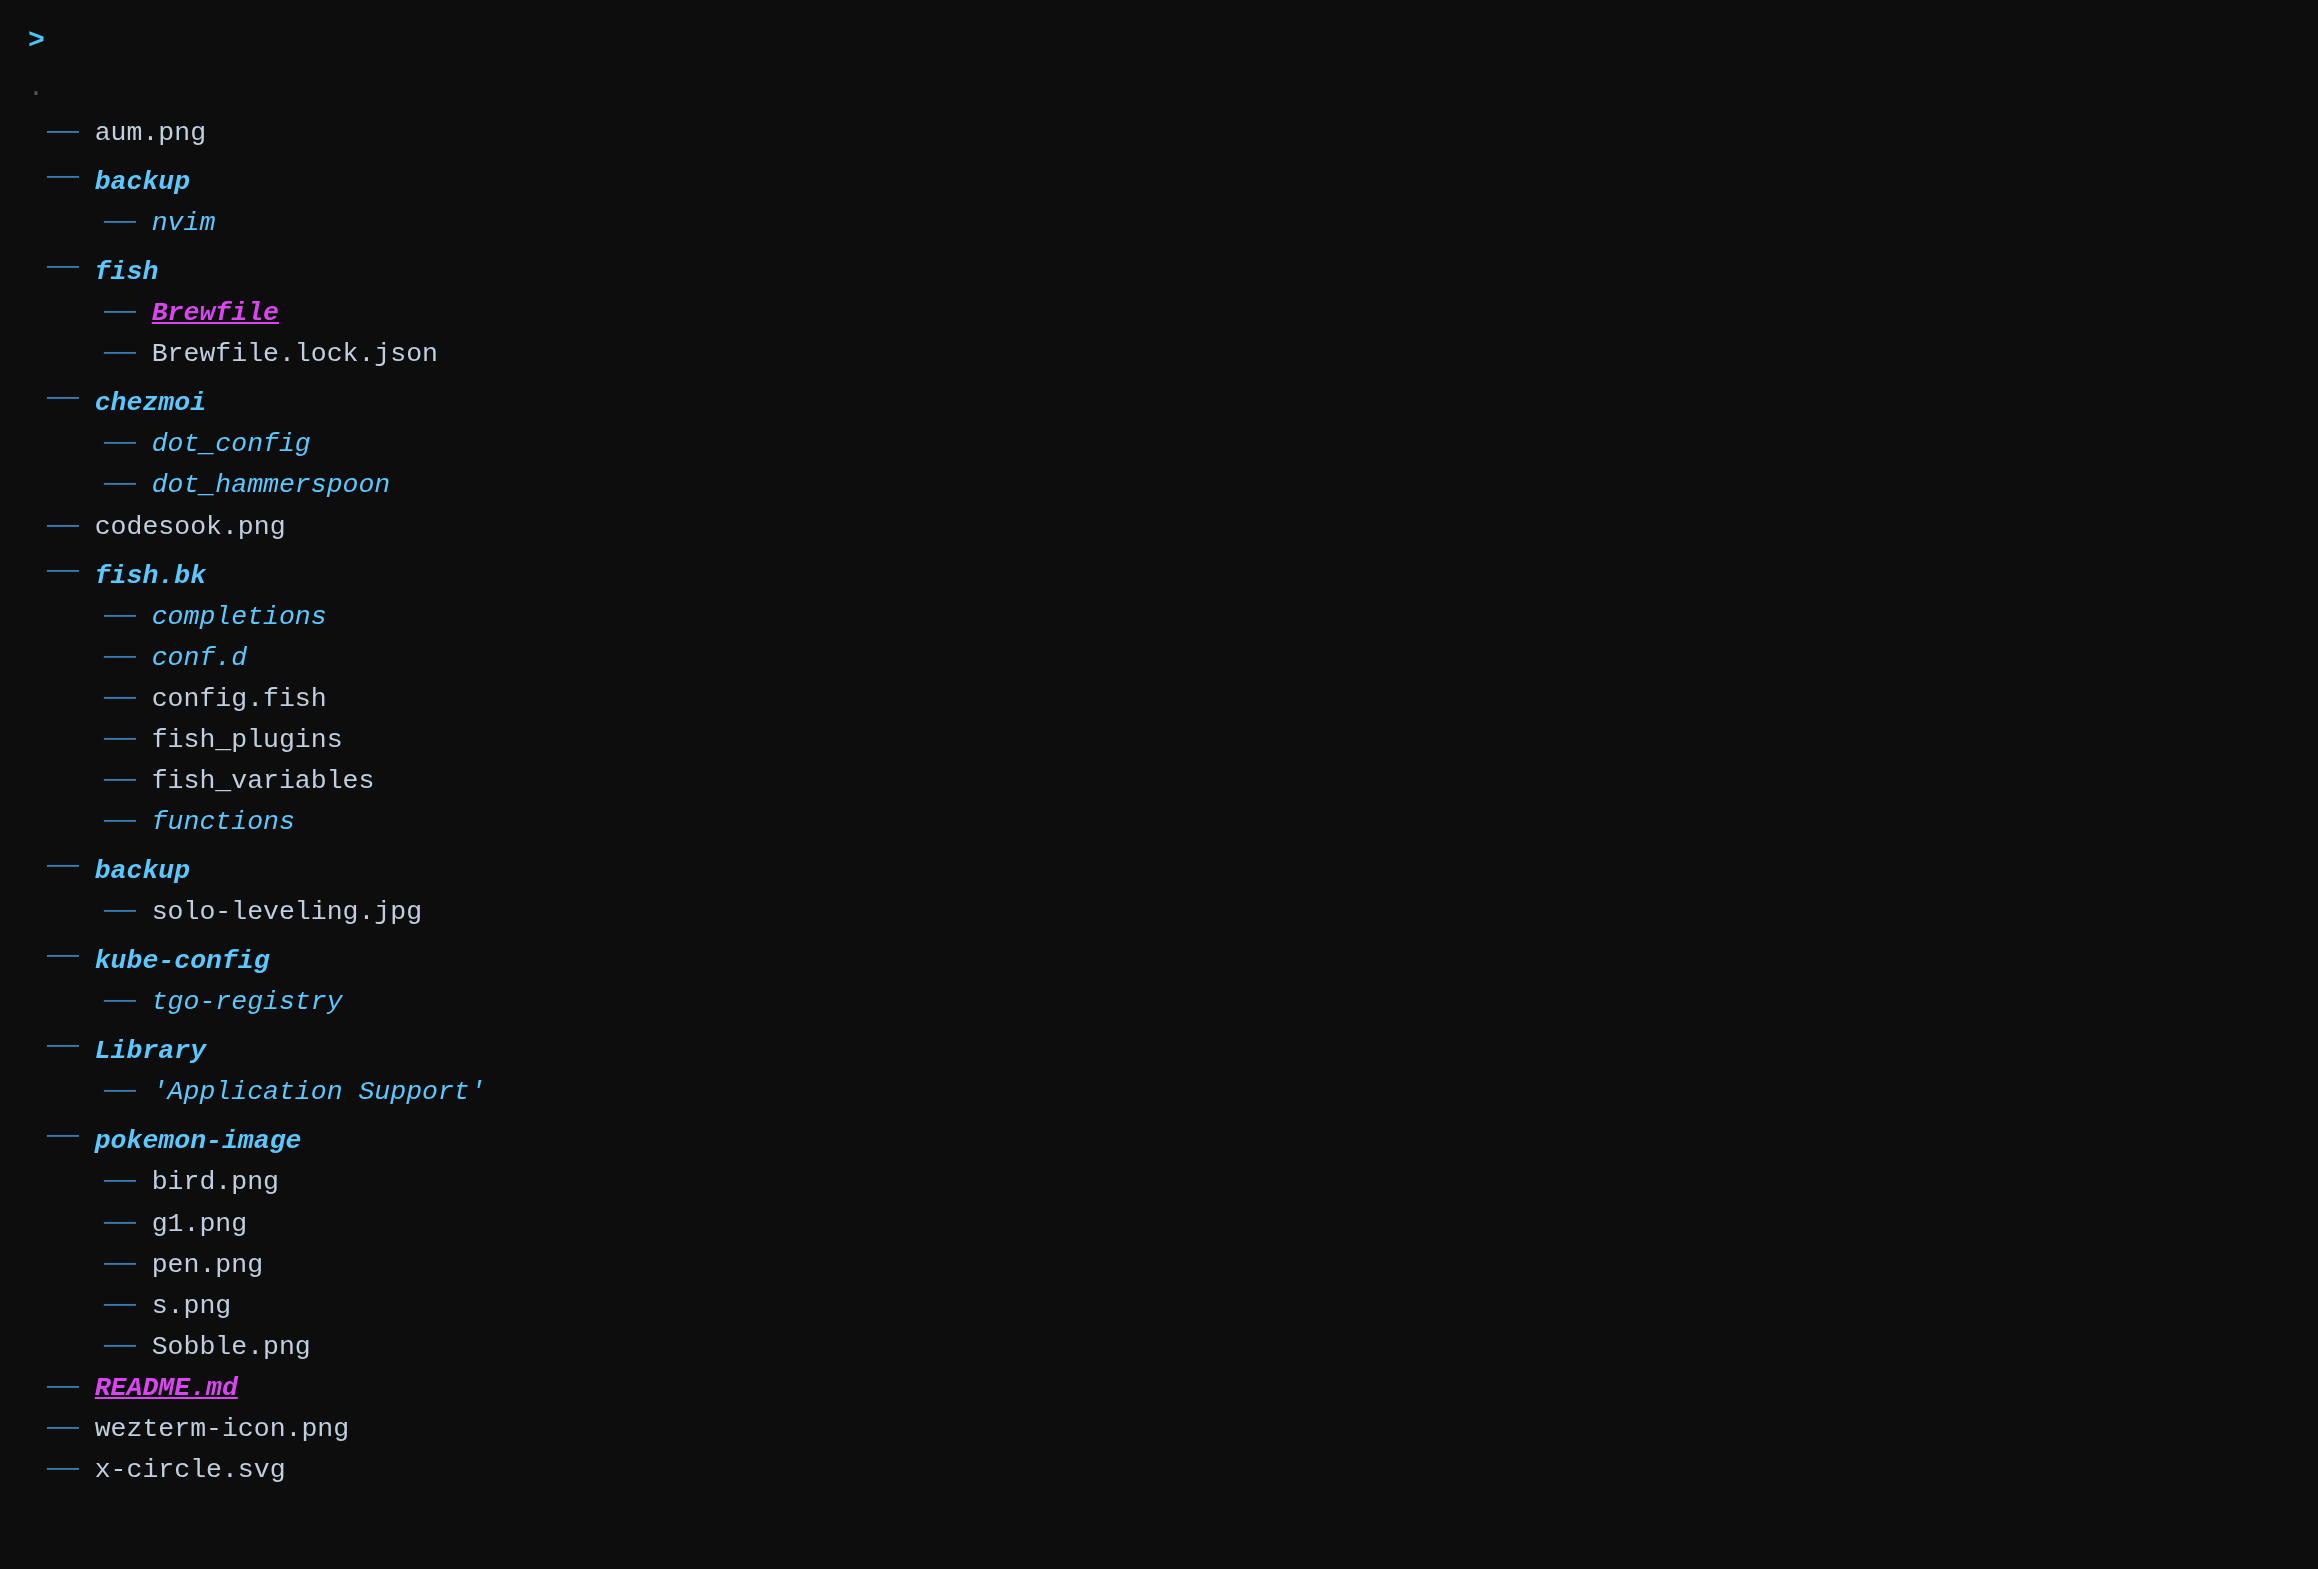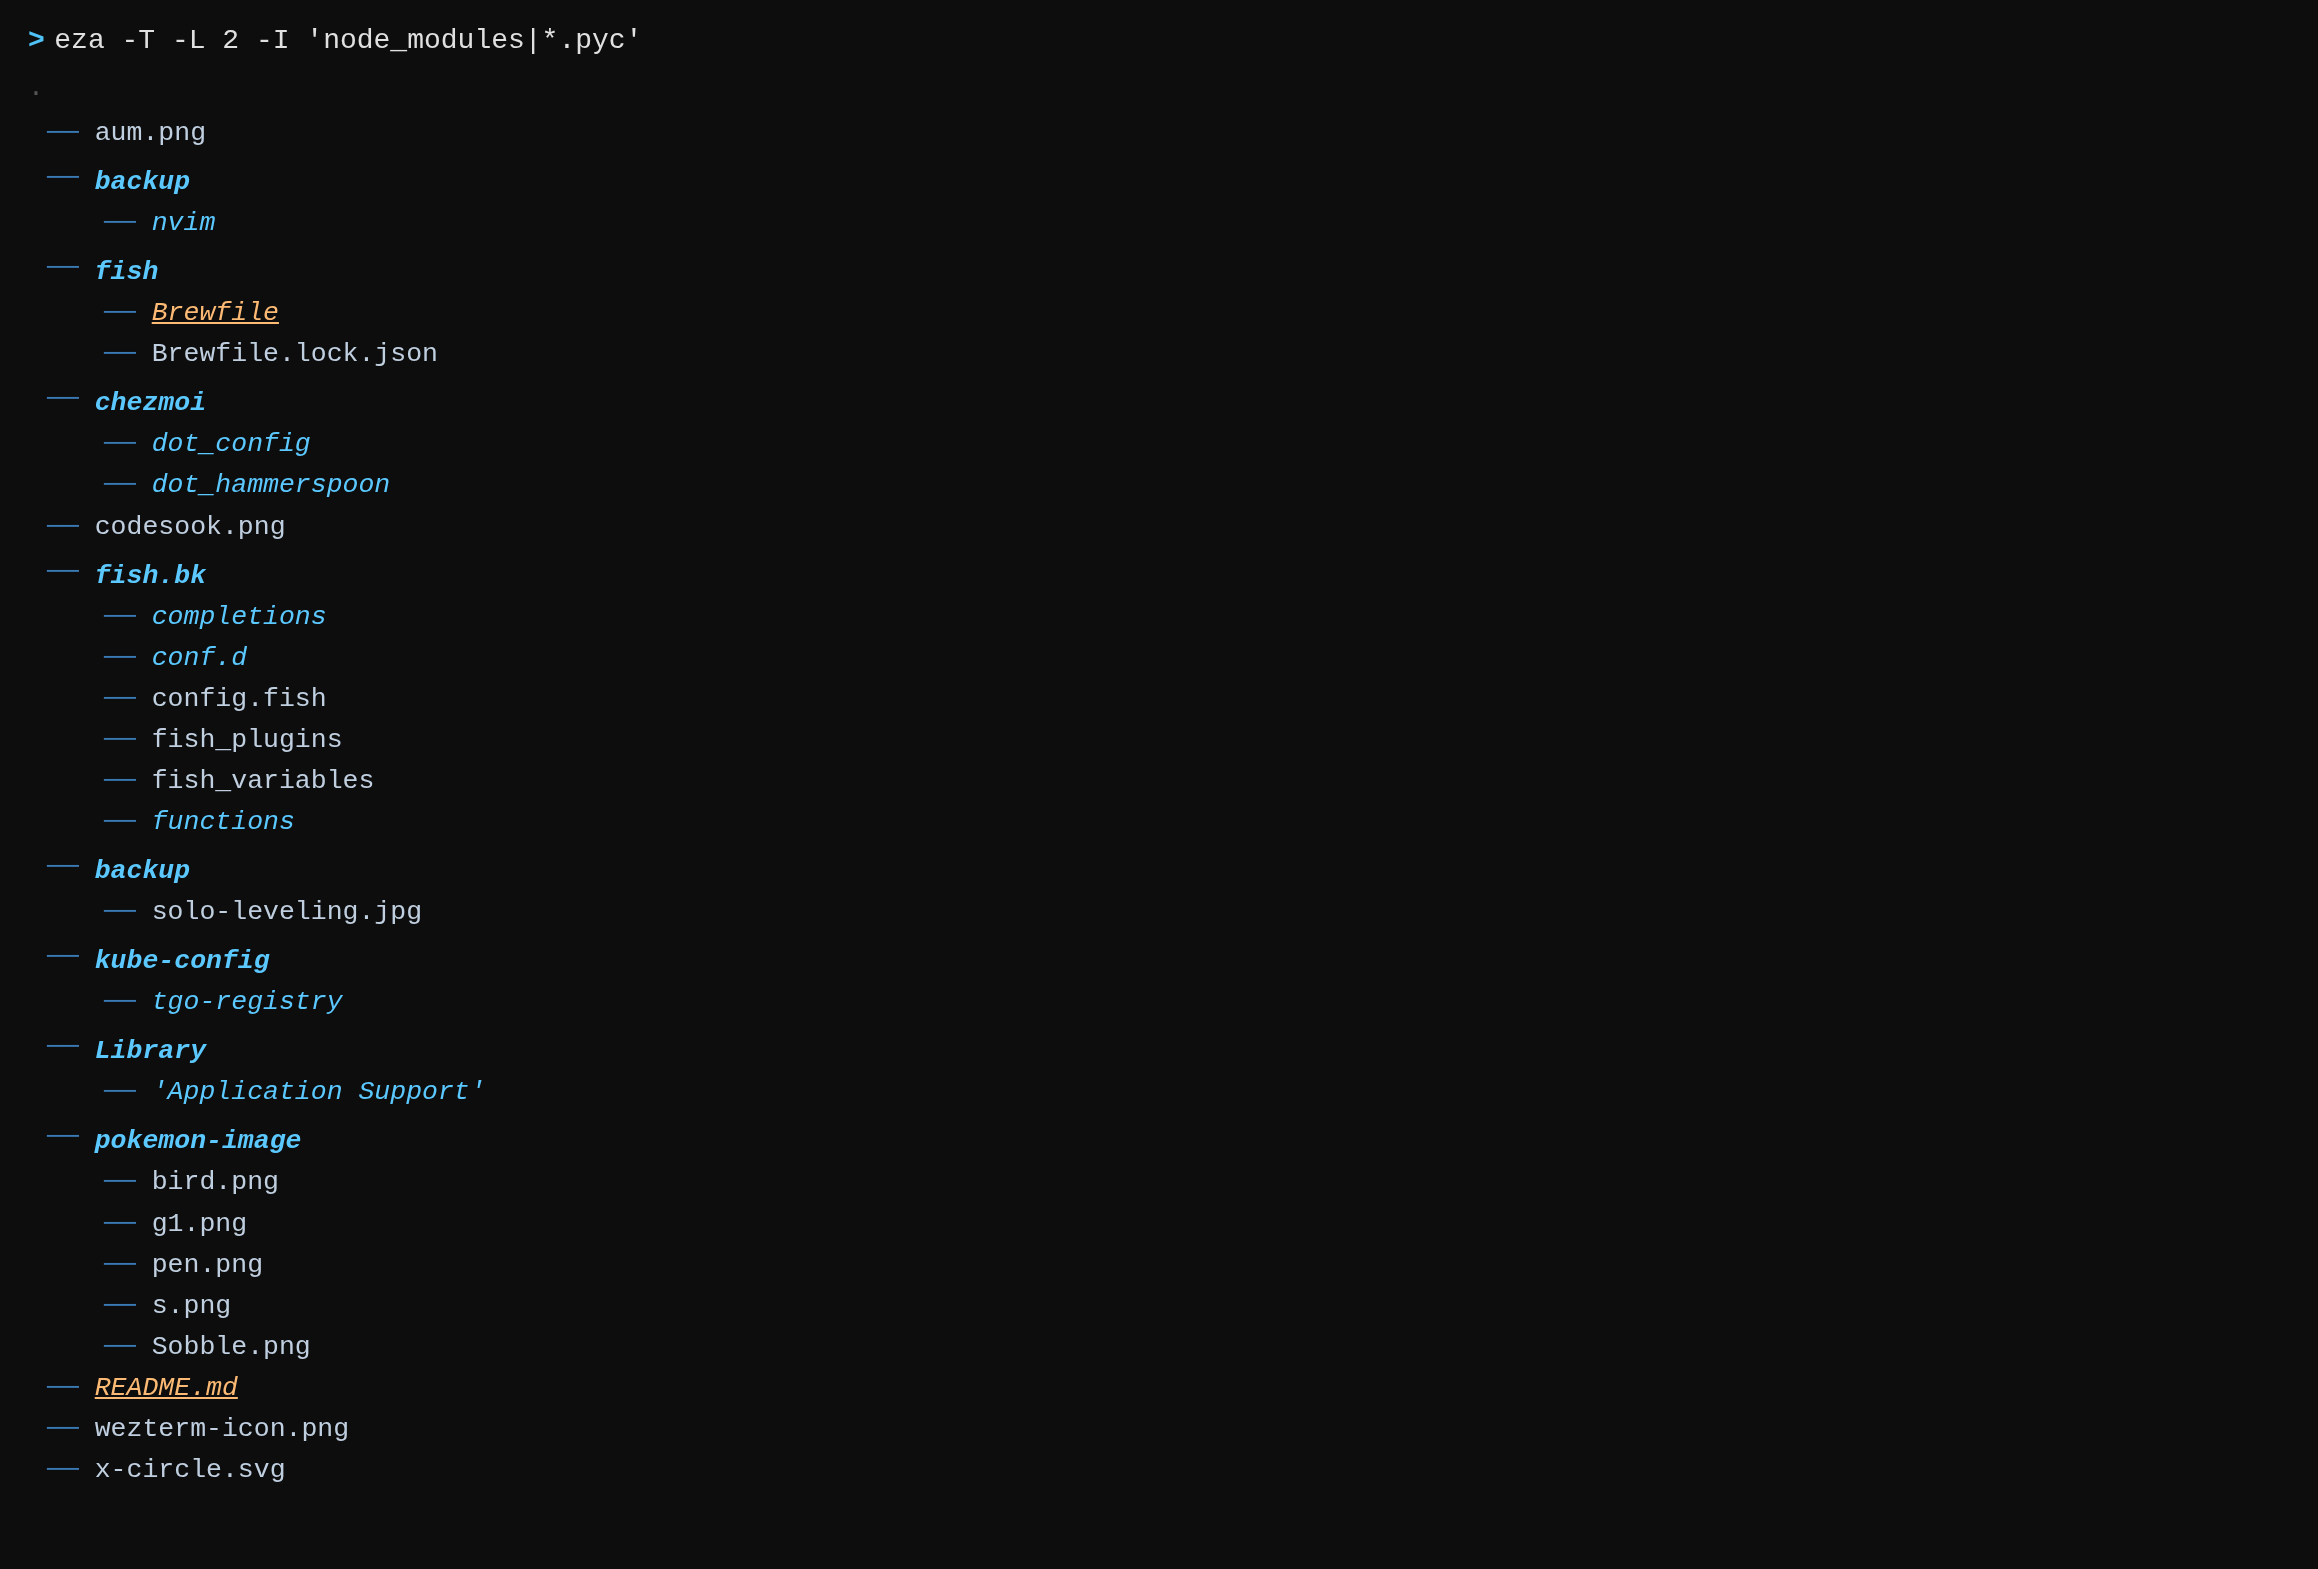--- a/index.html
+++ b/index.html
@@ -73,38 +73,37 @@
     .dir-normal {
       color: #5bc8ff;
       font-style: italic;
     }
 
     .file-normal {
       color: #c0cfe0;
     }
 
     .file-highlighted {
-      color: #fdba74;
+      color: #d946ef;
       font-style: italic;
-      font-weight: normal;
+      font-weight: bold;
       text-decoration: underline;
     }
 
     .file-lock {
       color: #c0cfe0;
       text-align: right;
     }
   </style>
 </head>
 <body>
 
 <div class="terminal">
   <div class="cmd-line">
     <span class="prompt">&gt;</span>
-    <span class="command">eza -T -L 2 -I 'node_modules|*.pyc'</span>
   </div>
   <div class="dot-line">.</div>
   <div class="tree" id="tree-container">
   <div class="tree-line"><span class="connector" style="padding-left: 19px;">── </span><span class="file-normal">aum.png</span></div>
       <div class="tree-line"><span class="connector" style="padding-left: 19px;">── </span><span class="dir-bold">backup</span></div>
       <div class="tree-line"><span class="connector" style="padding-left: 76px;">── </span><span class="dir-normal">nvim</span></div>
       <div class="tree-line"><span class="connector" style="padding-left: 19px;">── </span><span class="dir-bold">fish</span></div>
       <div class="tree-line"><span class="connector" style="padding-left: 76px;">── </span><span class="file-highlighted">Brewfile</span></div>
       <div class="tree-line"><span class="connector" style="padding-left: 76px;">── </span><span class="file-lock">Brewfile.lock.json</span></div>
       <div class="tree-line"><span class="connector" style="padding-left: 19px;">── </span><span class="dir-bold">chezmoi</span></div>

